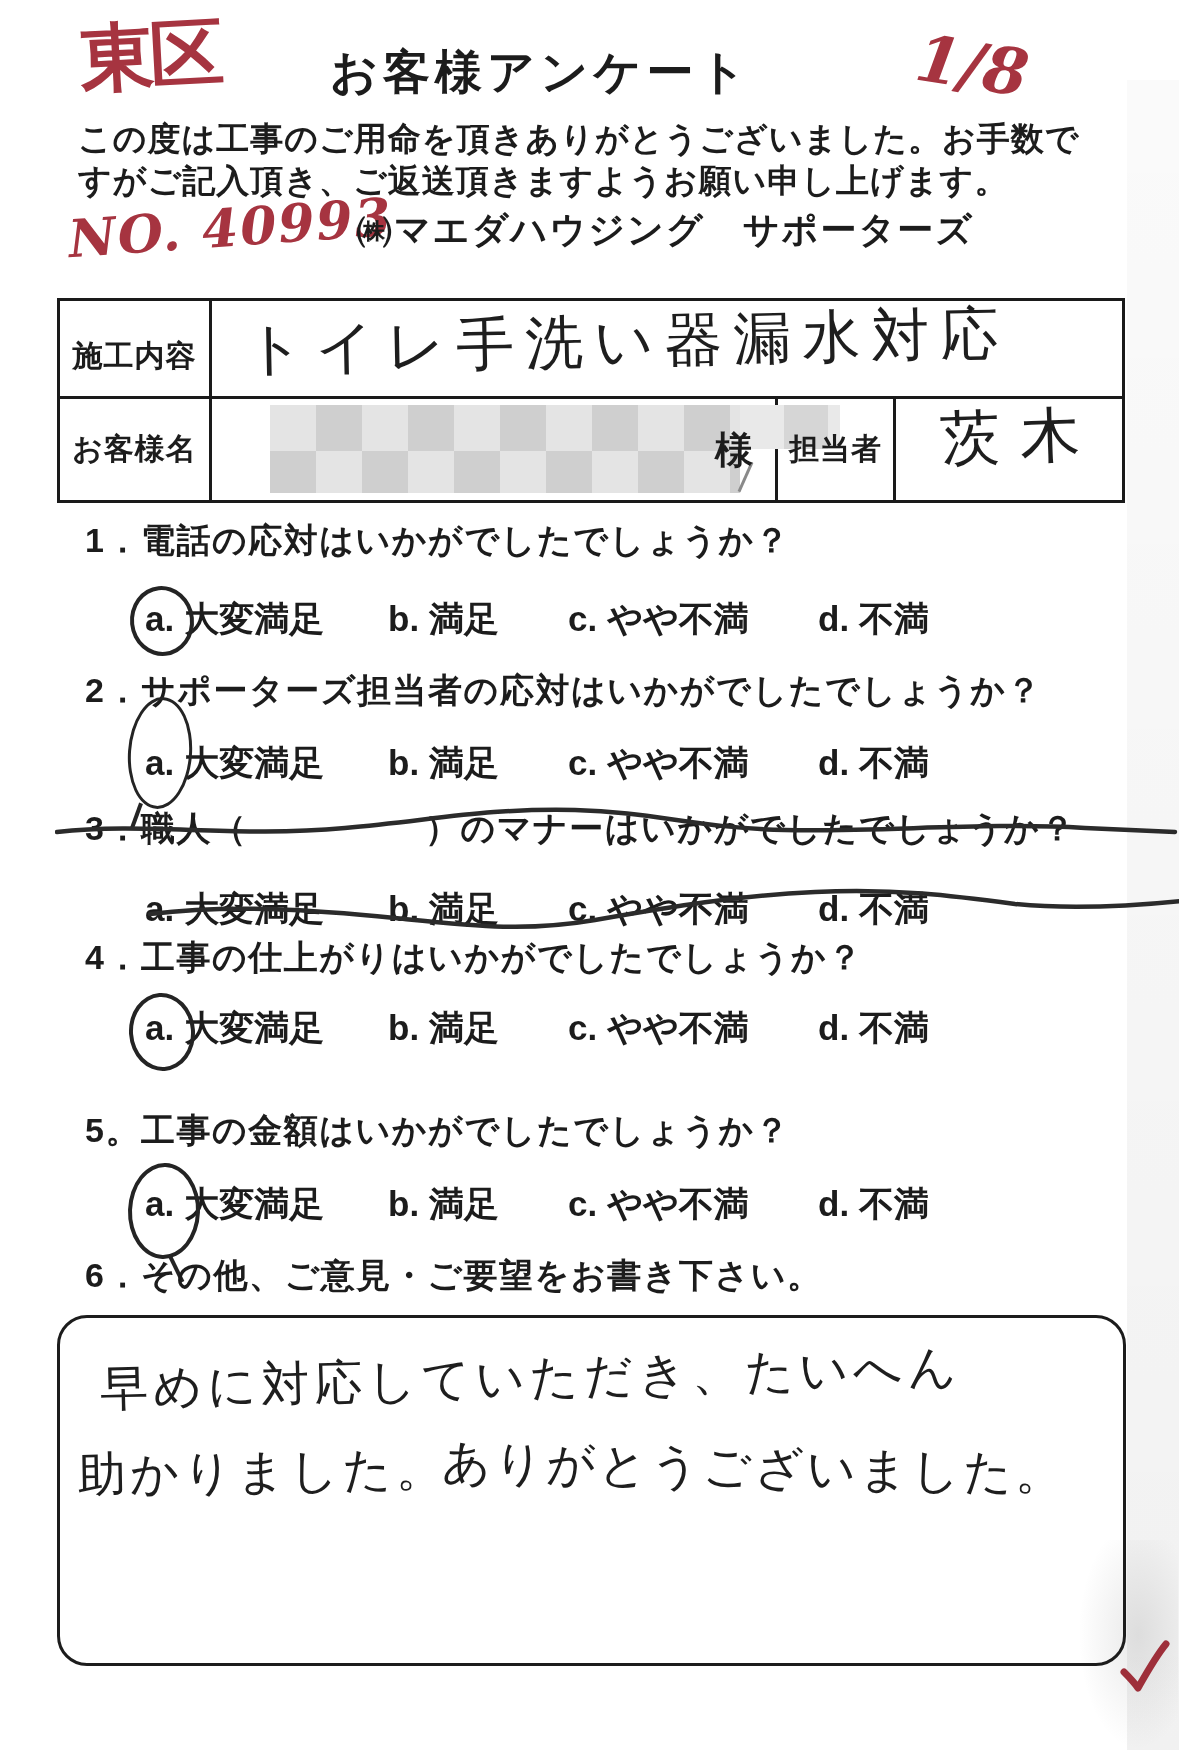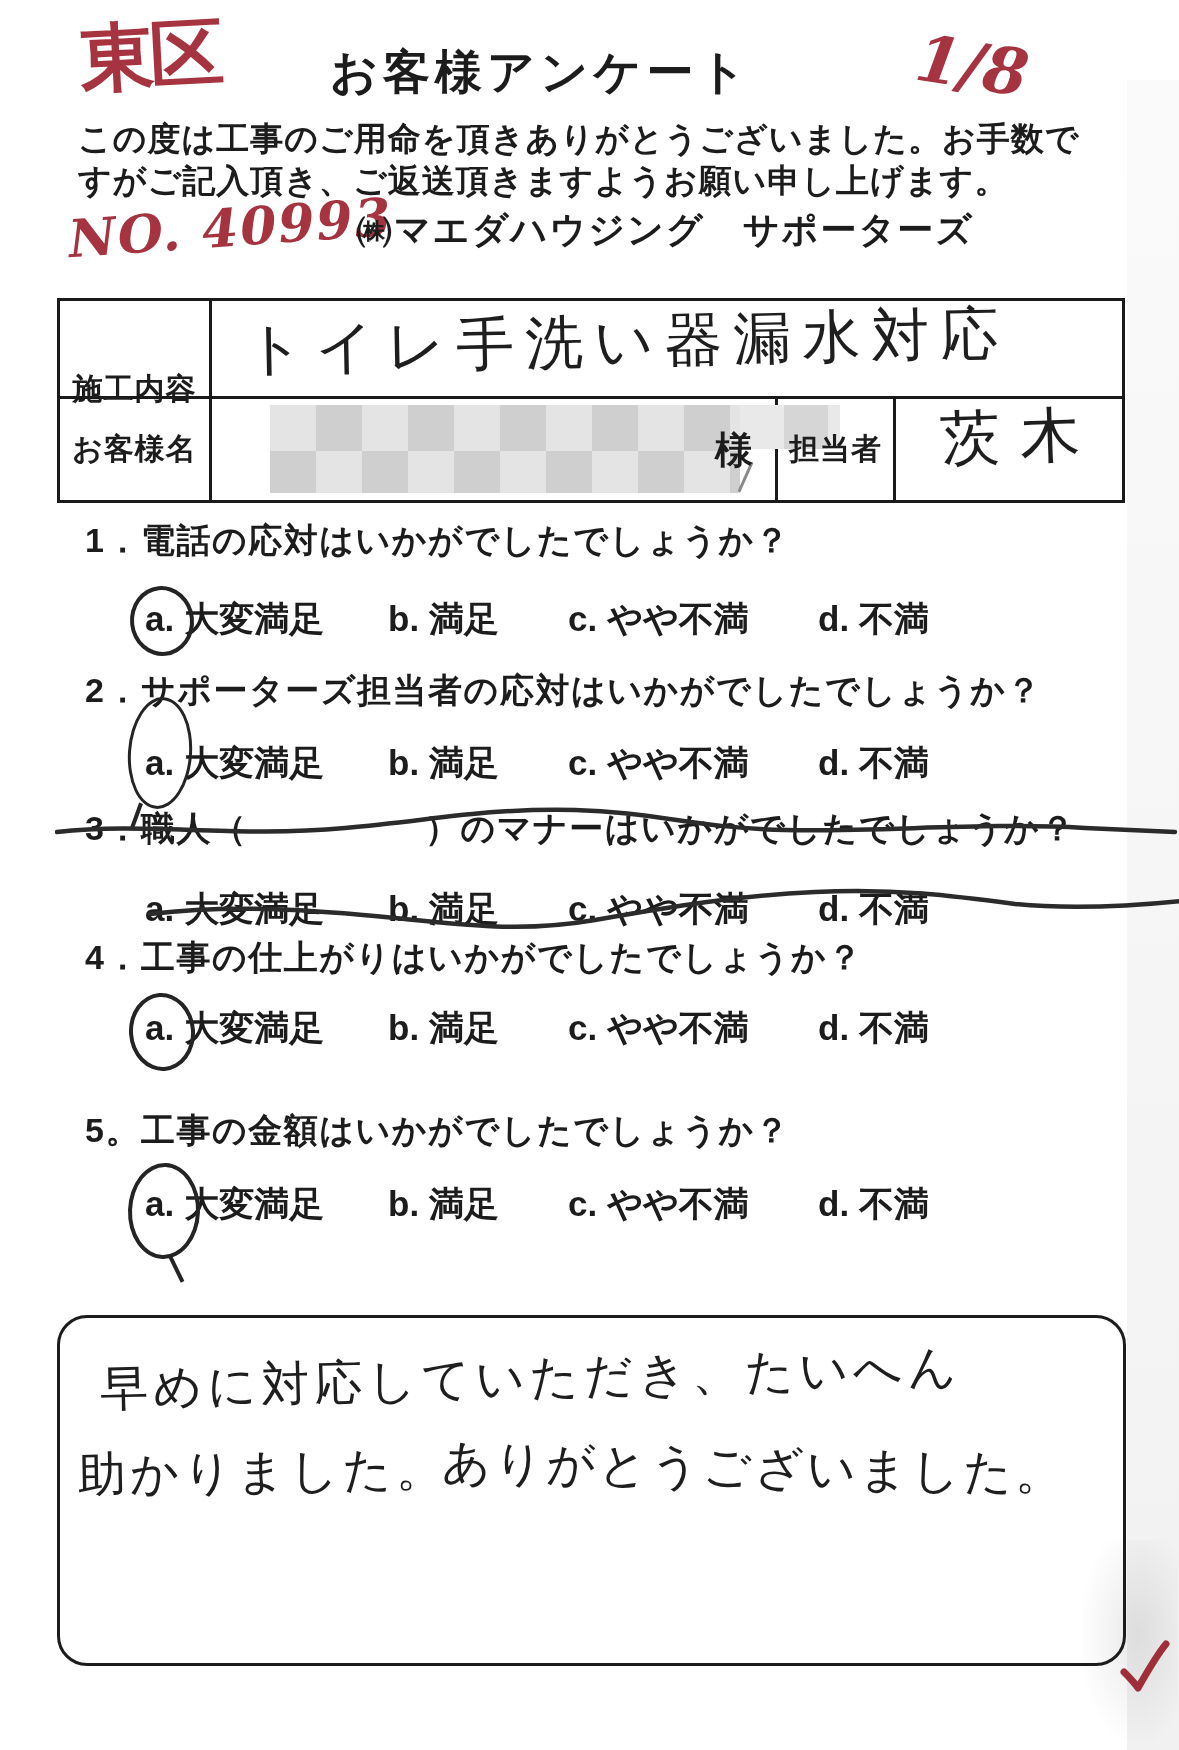--- a/index.html
+++ b/index.html
@@ -30,21 +30,21 @@
     letter-spacing:2px; line-height:1;}
   
   .info-table{position:absolute; left:57px; top:298px; width:1062px; height:199px;
     border:3px solid #1a1a1a;}
   .cell{position:absolute; box-sizing:border-box;}
   .row-divider{position:absolute; left:0; top:95px; width:100%; height:3px; background:#1a1a1a;}
   .lbl-col-line{position:absolute; left:149px; top:0; width:3px; height:100%; background:#1a1a1a;}
   .v-line-1{position:absolute; left:715px; top:98px; width:3px; height:101px; background:#1a1a1a;}
   .v-line-2{position:absolute; left:833px; top:98px; width:3px; height:101px; background:#1a1a1a;}
   .lbl{font-size:30px; font-weight:600; letter-spacing:1px;}
-  .construction-lbl{left:0; top:0; width:149px; height:110px; display:flex; align-items:center; justify-content:center;margin-top:33px;}
+  .construction-lbl{left:0; top:0; width:149px; height:110px; display:flex; align-items:center; justify-content:center;}
   .customer-lbl{left:0; top:98px; width:149px; height:101px; display:flex; align-items:center; justify-content:center;}
   .construction-val{position:absolute; left:185px; top:2px; font-size:58px; letter-spacing:11px;
     transform:rotate(-1.2deg); white-space:nowrap;}
   .name-cell{left:152px; top:98px; width:563px; height:101px;}
   .redacted{position:absolute; left:58px; top:6px; width:470px; height:88px;
     background:repeating-conic-gradient(#cfcfcf 0% 25%, #e4e4e4 0% 50%) 0 0 / 92px 92px;}
   .redacted-ext{position:absolute; left:528px; top:6px; width:100px; height:44px;
     background:repeating-conic-gradient(#d6d6d6 0% 25%, #e9e9e9 0% 50%) 0 0 / 88px 88px;}
   .pen-tail{position:absolute; left:532px; top:62px; width:3px; height:32px; background:#8a8a8a;
     transform:rotate(24deg);}
@@ -165,20 +165,23 @@
   <div class="qb qb5">
     <div class="q-line"><span>5。</span><span>工事の金額はいかがでしたでしょうか？</span></div>
     <div class="opts">
       <span class="opt o1"><span class="opt-key"><span class="circle c-q5"></span><span>a.</span></span><span>大変満足</span></span>
       <span class="opt o2"><span class="opt-key"><span>b.</span></span><span>満足</span></span>
       <span class="opt o3"><span class="opt-key"><span>c.</span></span><span>やや不満</span></span>
       <span class="opt o4"><span class="opt-key"><span>d.</span></span><span>不満</span></span>
     </div>
   </div>
 
+  <div class="qb qb6">
+    <div class="q-line"><span>6．</span><span>その他、ご意見・ご要望をお書き下さい。</span></div>
+  </div>
 
   <div class="comment-box">
     <div class="hw cm1">早めに対応していただき、たいへん</div>
     <div class="hw cm2a">助かりました。</div>
     <div class="hw cm2b">ありがとうございました。</div>
   </div>
 
   <svg class="checkmark" width="54" height="60" viewBox="0 0 54 60">
     <path d="M6,36 C 10,40 16,46 20,52 C 28,38 38,20 48,8" fill="none" stroke="#9e2f3a" stroke-width="7" stroke-linecap="round" stroke-linejoin="round"></path>
   </svg>

